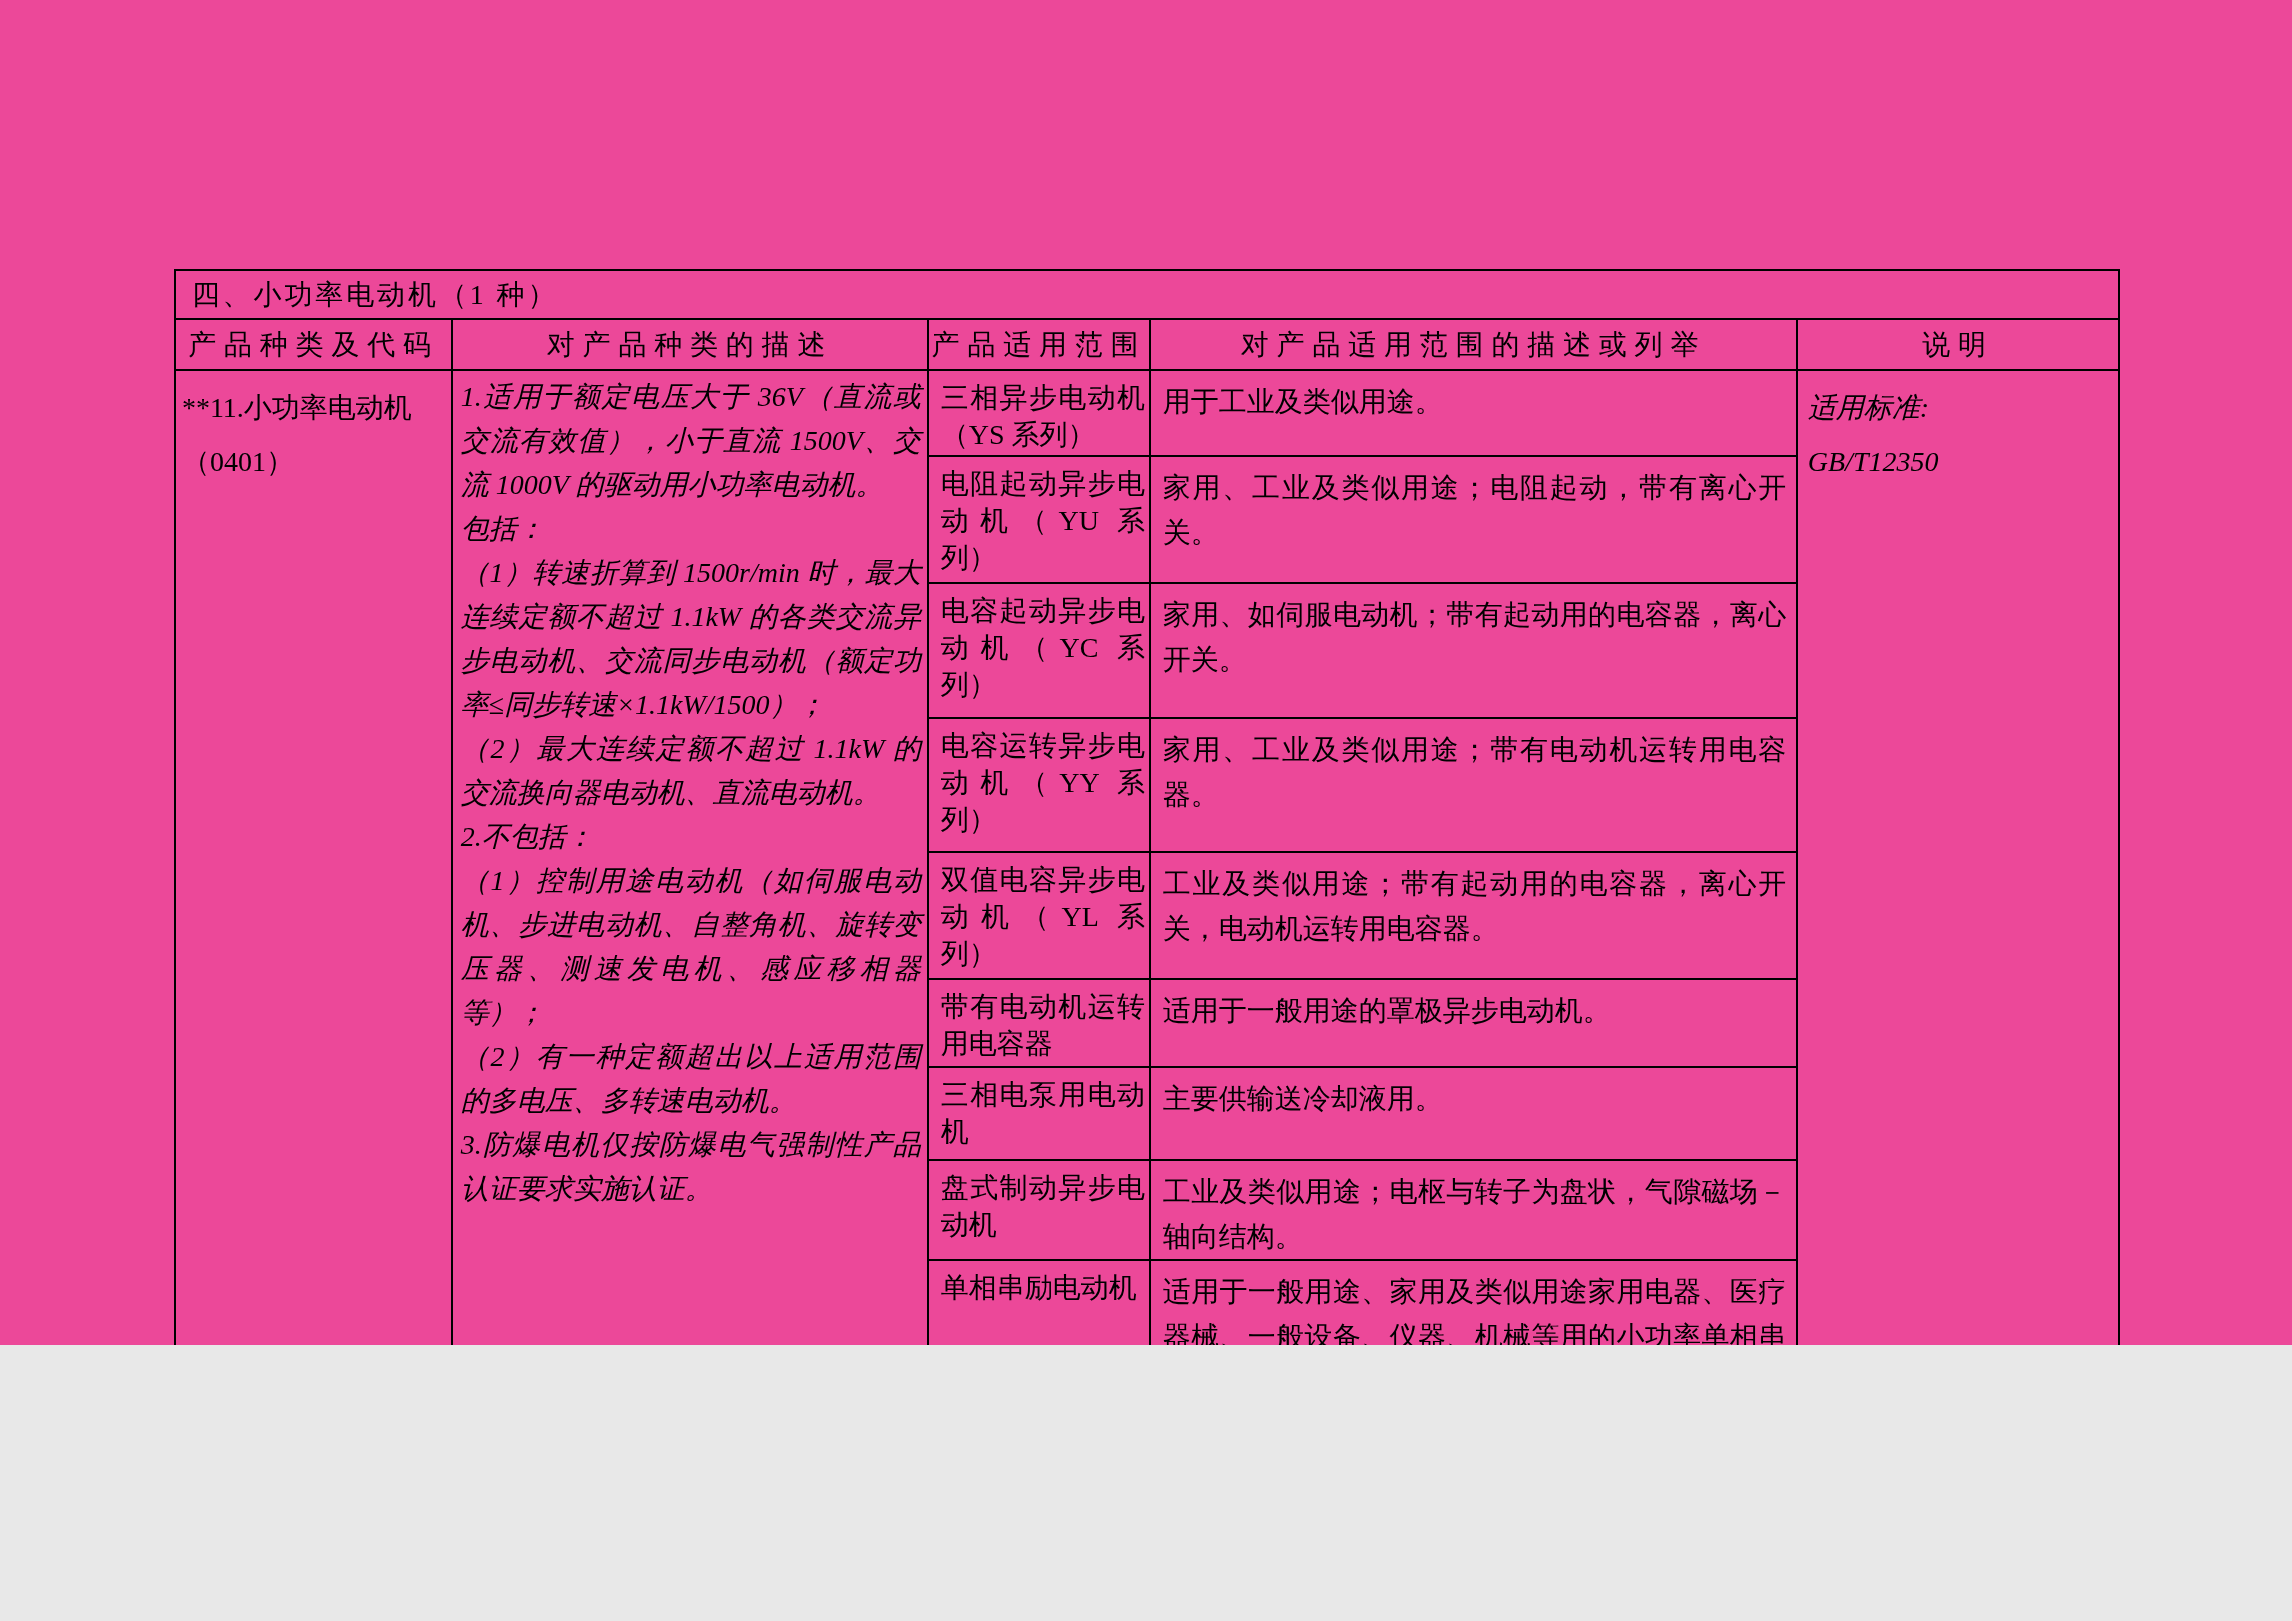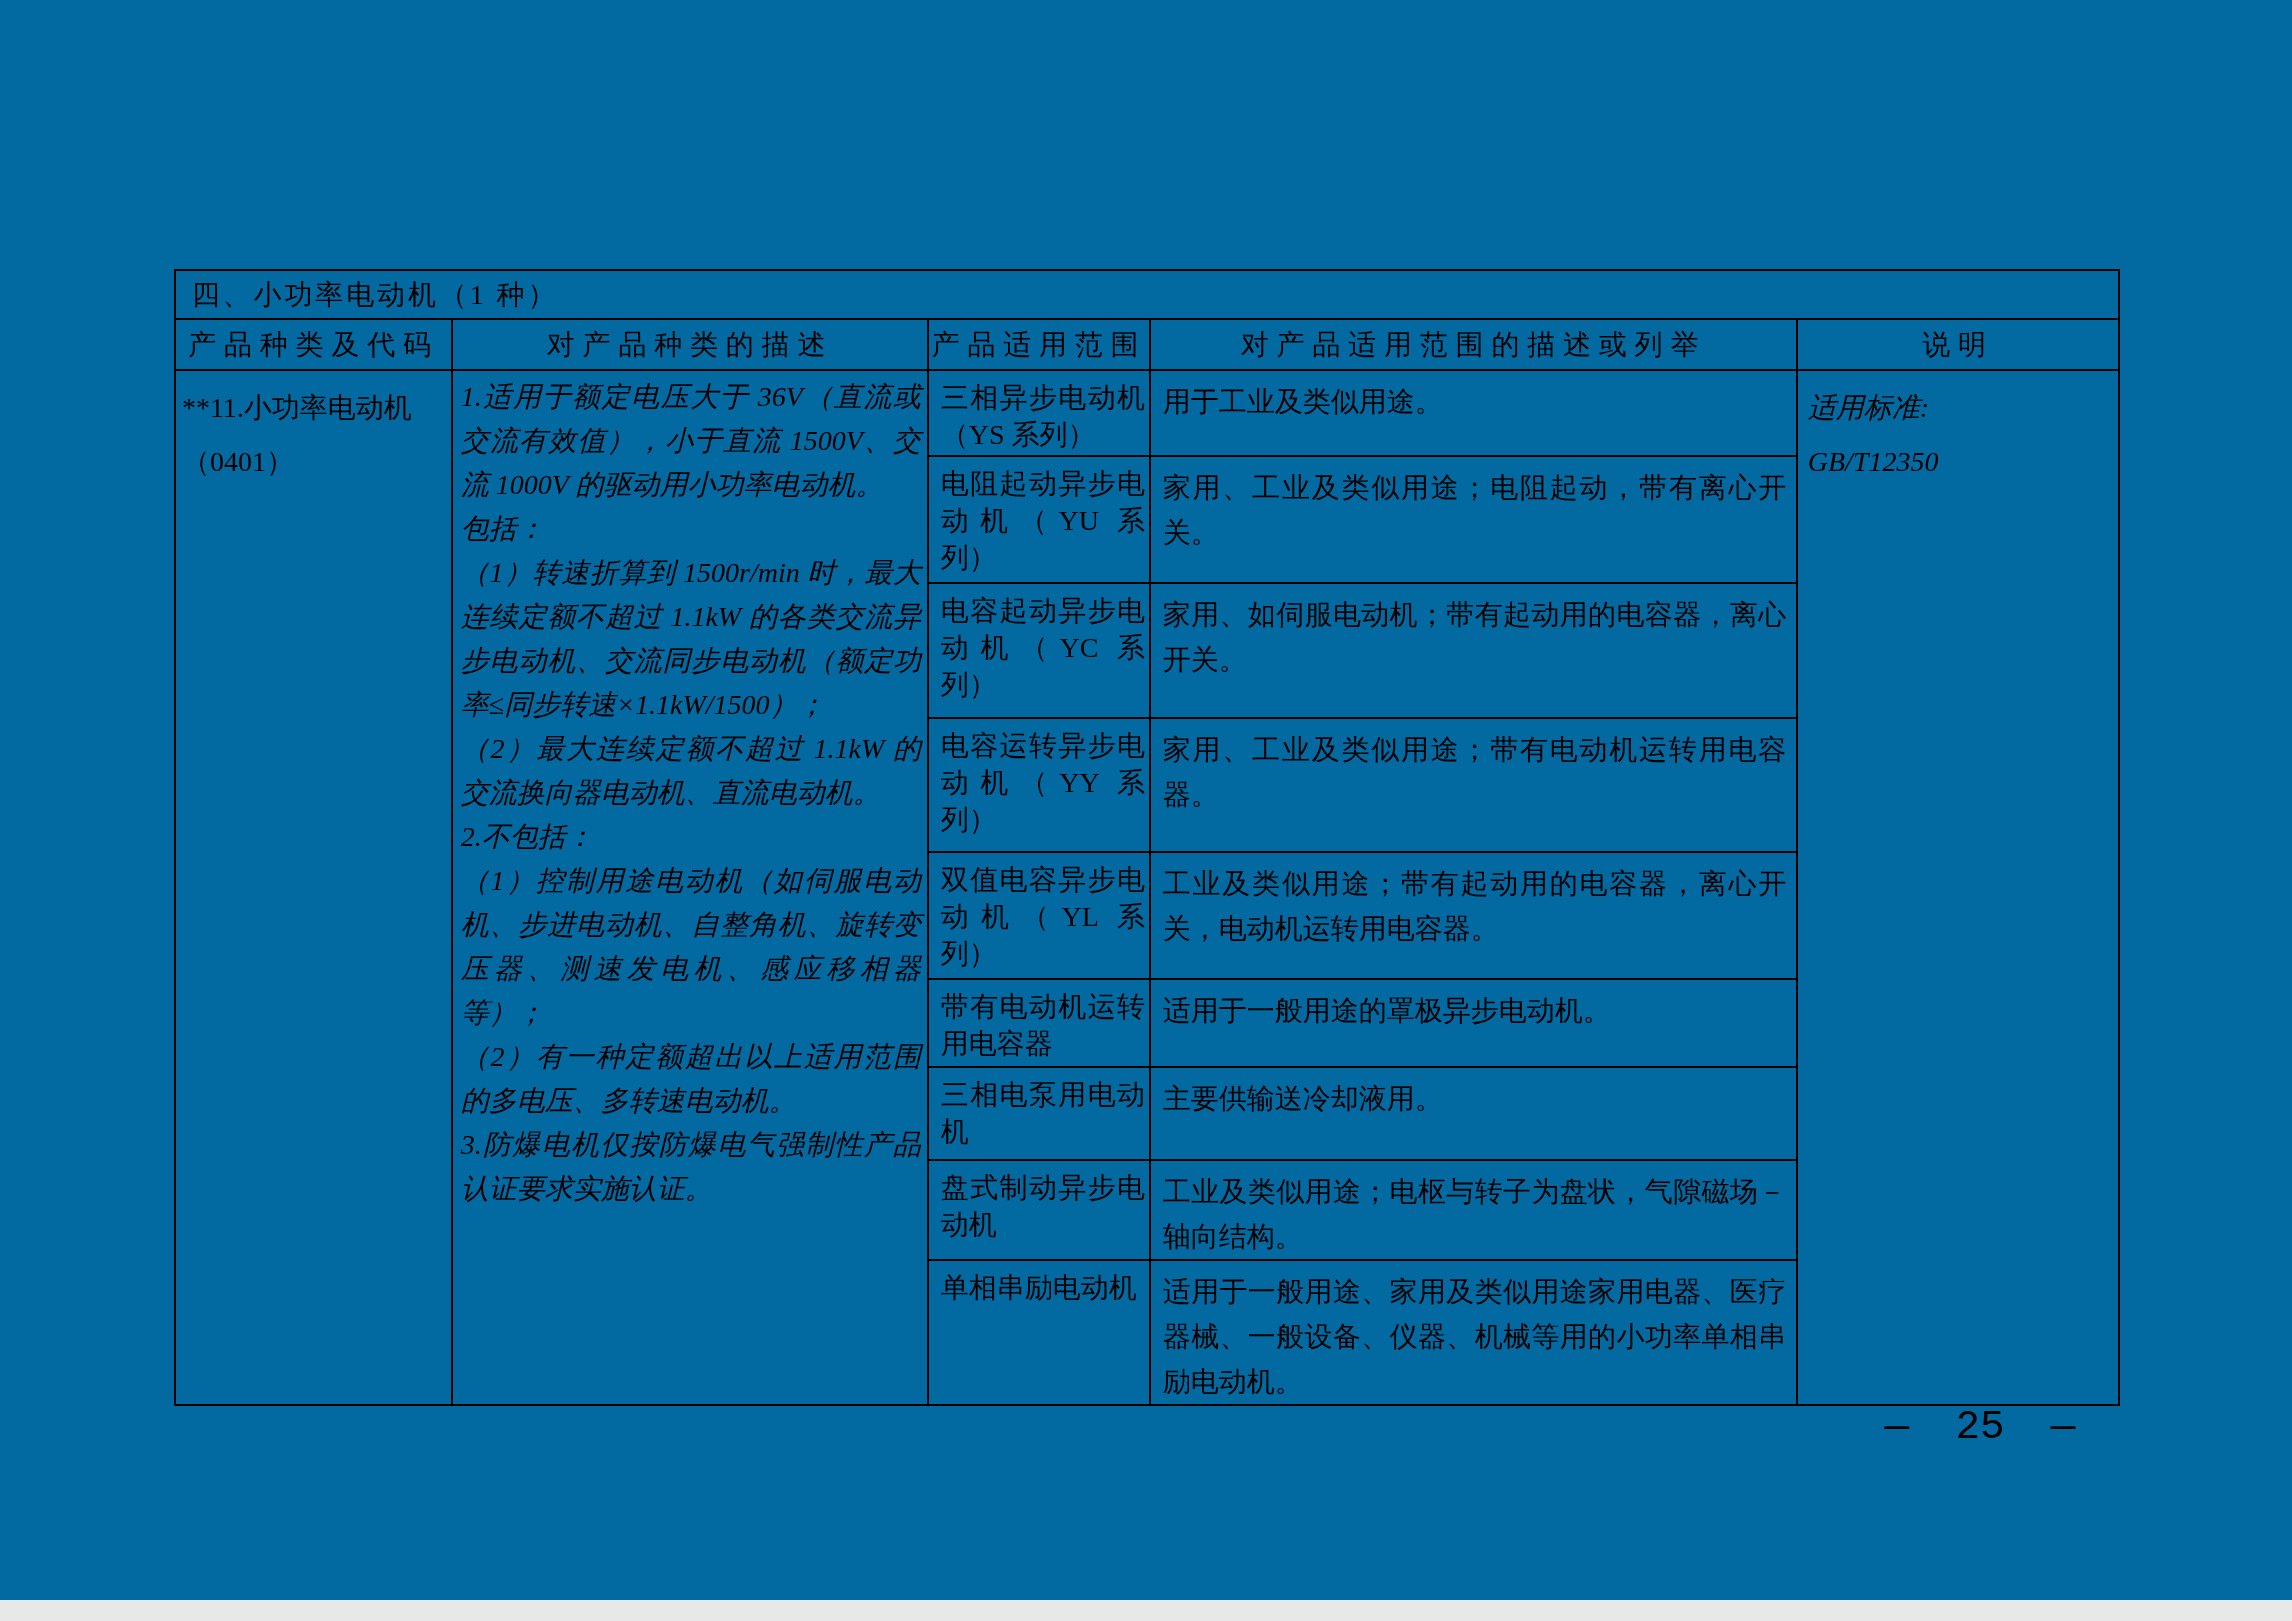--- a/index.html
+++ b/index.html
@@ -3,22 +3,22 @@
 <meta charset="utf-8">
 <style>
   html, body {
     margin: 0;
     padding: 0;
     background: #e8e8e8;
   }
   .page {
     position: relative;
     width: 2293px;
-    height: 1600px;
-    background: #0369a1;
+    height: 1345px;
+    background: #ec4899;
     font-family: "Liberation Serif", "DejaVu Serif", serif;
     color: #000000;
     overflow: hidden;
   }
   table.doc-table {
     position: absolute;
     left: 174px;
     top: 269px;
     width: 1946px;
     border-collapse: collapse;

